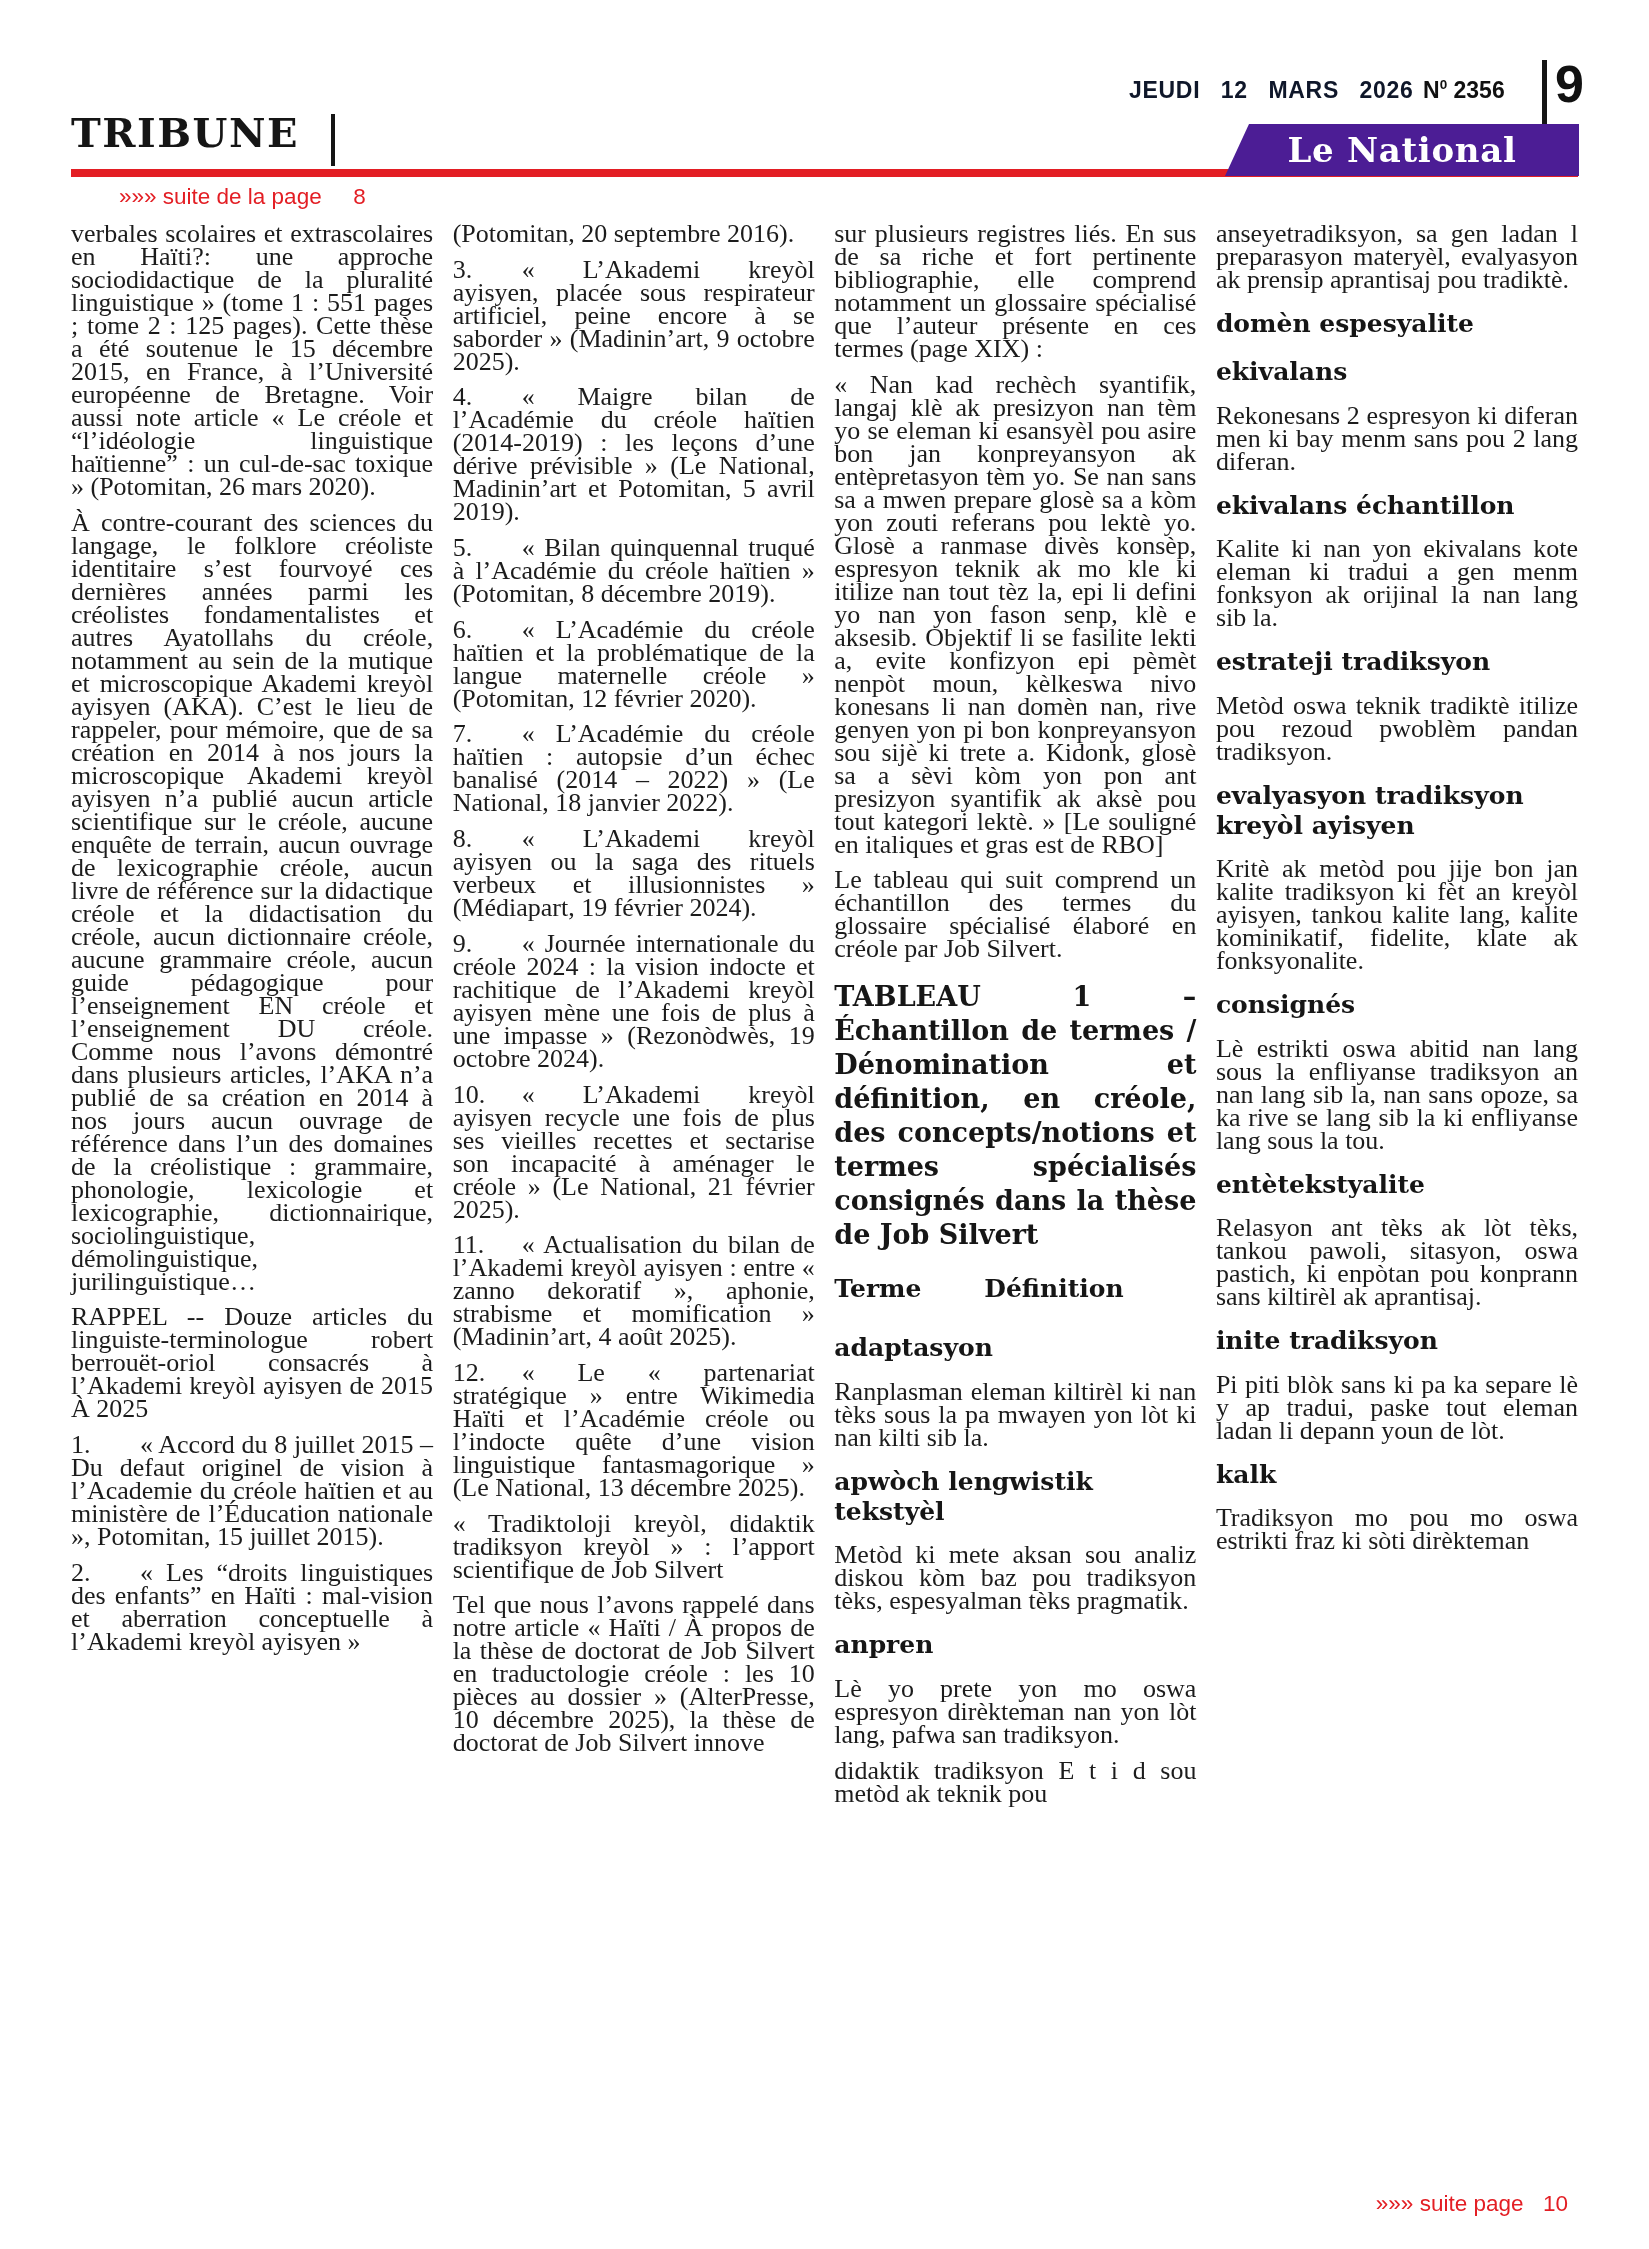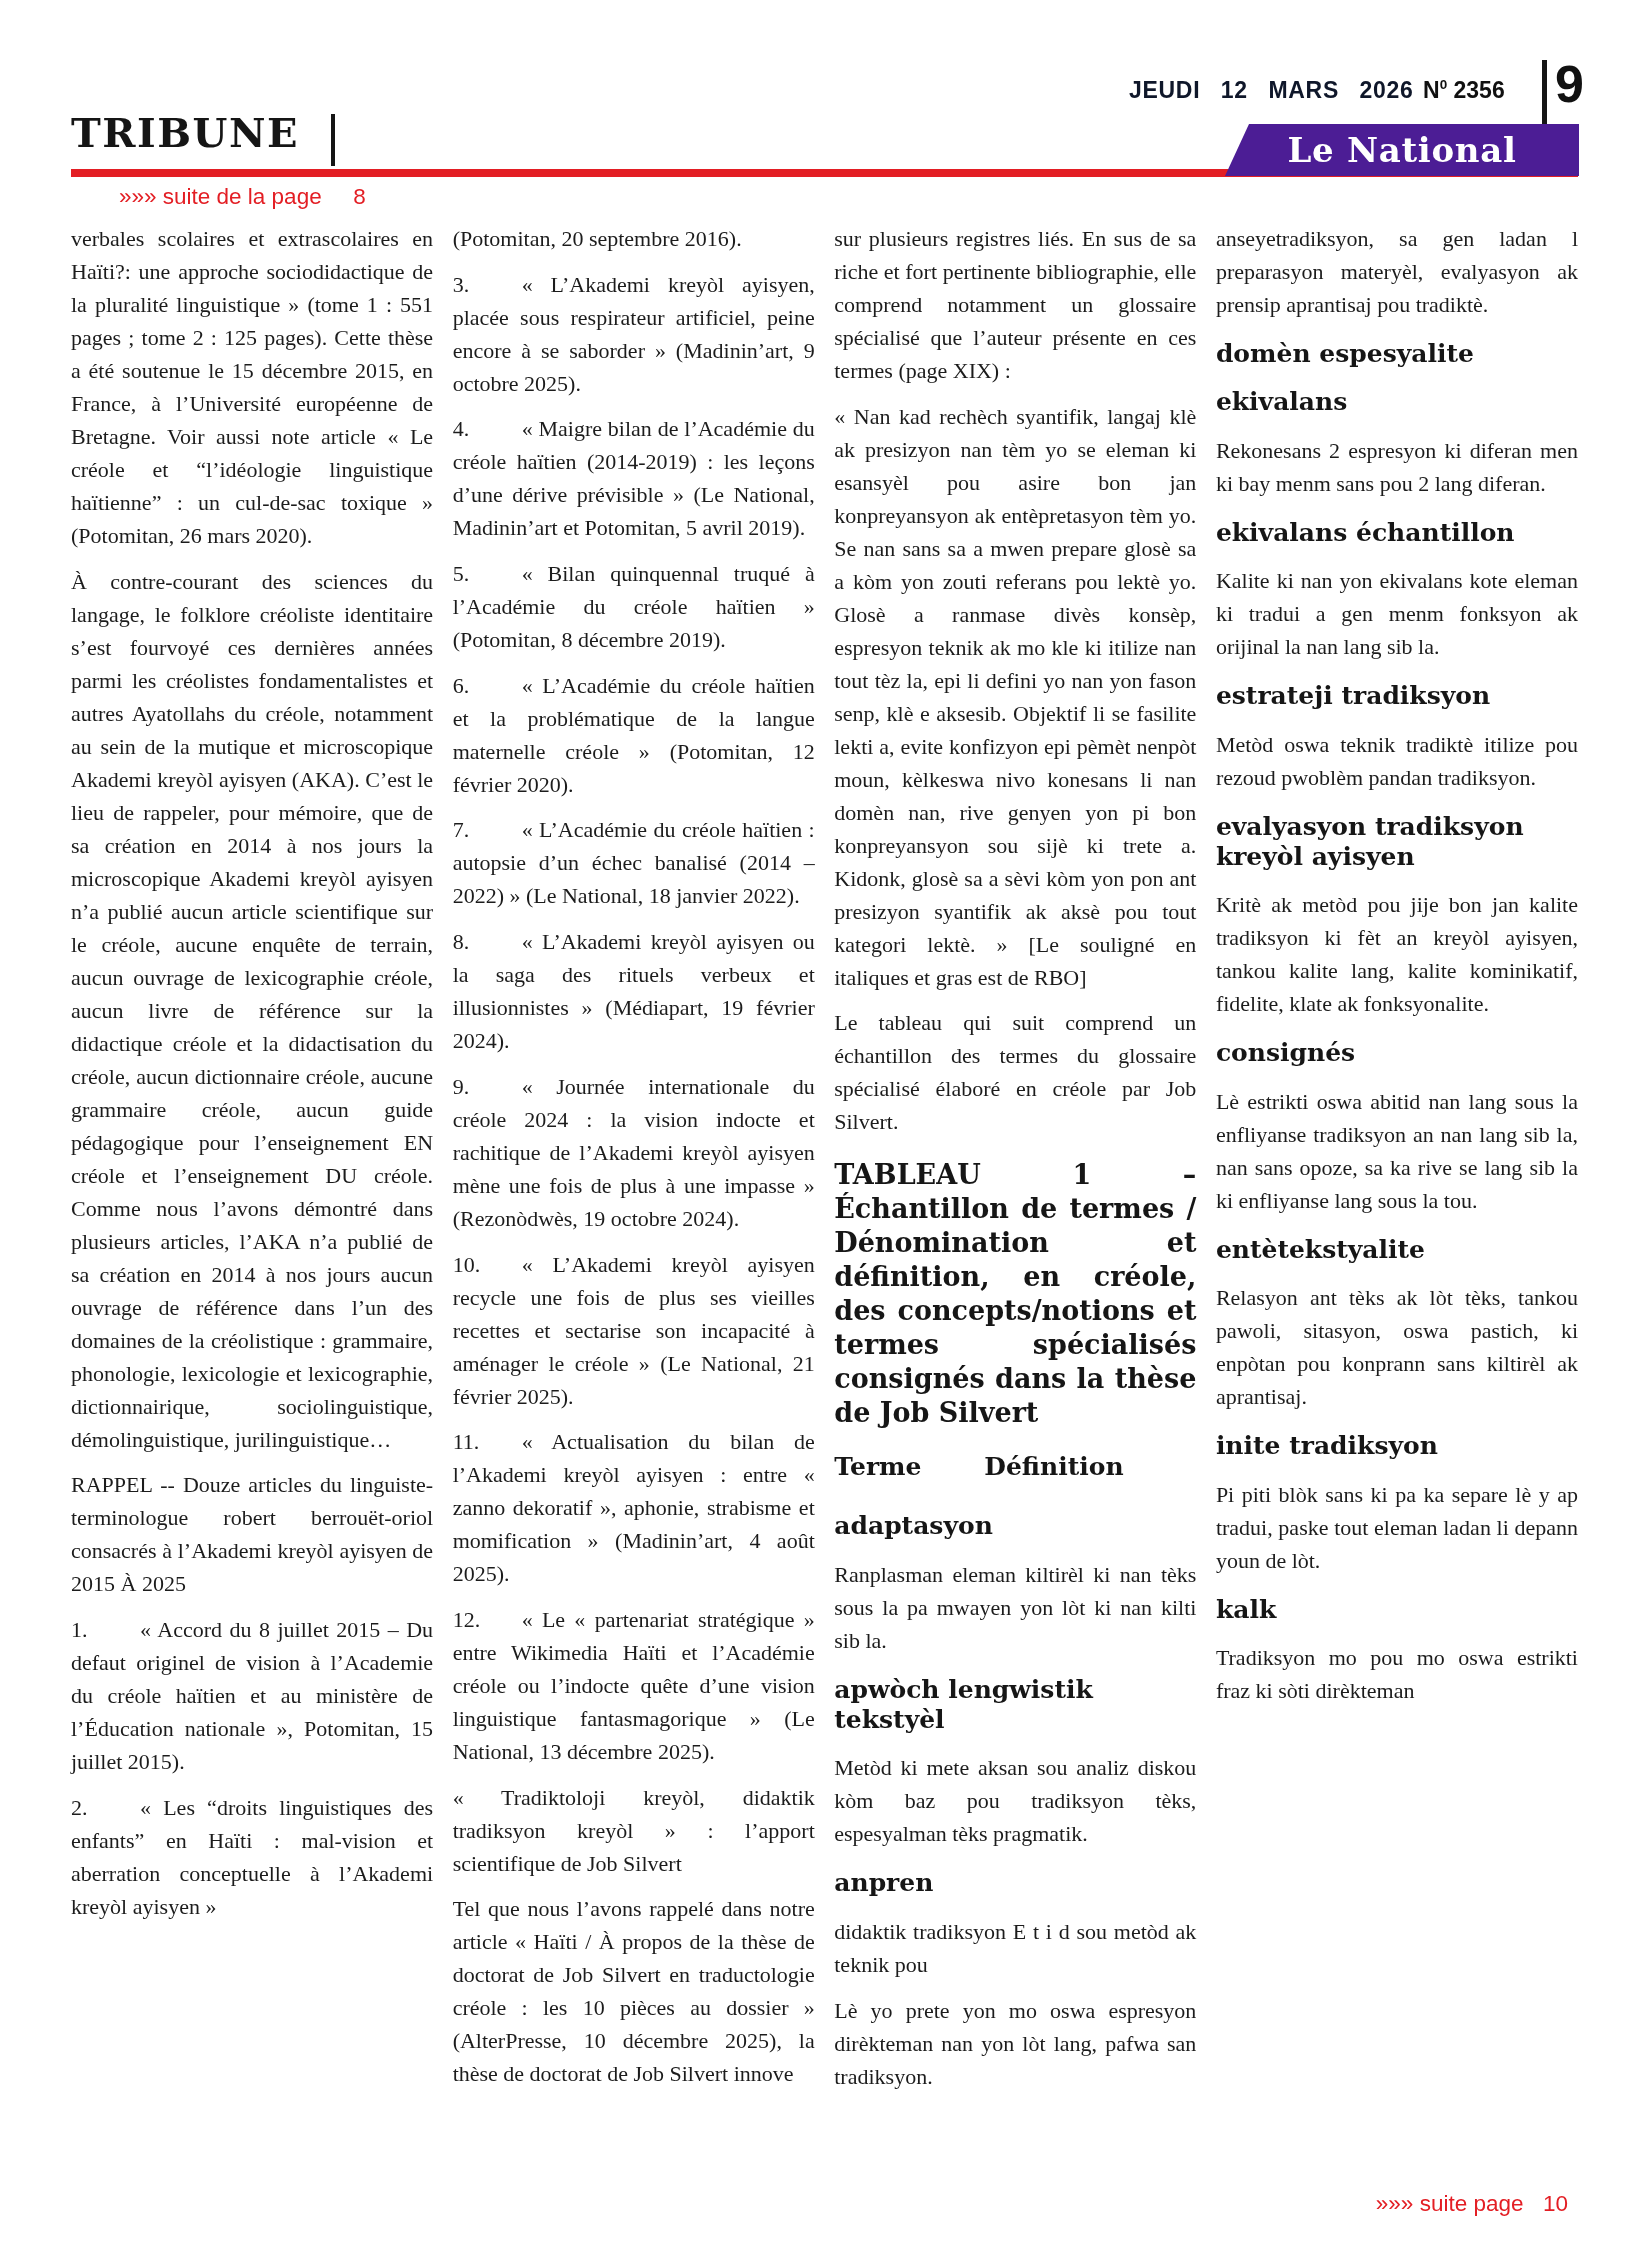--- a/index.html
+++ b/index.html
@@ -49,21 +49,21 @@
     font-family:"Liberation Sans", sans-serif;font-size:22.5px;
   }
   .suite-bottom .pg{margin-left:19.5px;}
   
   #columns{
     position:absolute;left:71px;top:222px;width:1507px;height:1980px;
     display:flex;gap:19.5px;
   }
   .column{flex:1 1 0;min-width:0;}
   .body-p{
-    font-size:22px;line-height:33px;text-align:justify;margin:0 0 12.7px;
+    font-size:26px;line-height:23px;text-align:justify;margin:0 0 12.7px;
     text-justify:inter-word;
   }
   .num{display:inline-block;min-width:69px;}
   .term{
     font-family:"DejaVu Serif", serif;font-weight:bold;font-size:25px;line-height:30px;
     margin:18px 0 16.5px;color:#161616;
   }
   .h-big{
     font-family:"DejaVu Serif", serif;font-weight:bold;font-size:27px;line-height:34px;
     margin:19.5px 0 22.5px;text-align:justify;color:#161616;
@@ -127,22 +127,22 @@
       <h2 class="h-big">TABLEAU 1 – Échantillon de termes / Dénomination et définition, en créole, des concepts/notions et termes spécialisés consignés dans la thèse de Job Silvert</h2>
       <div class="cols-head">
         <span class="th1">Terme</span>
         <span>Définition</span>
       </div>
       <h3 class="term">adaptasyon</h3>
       <p class="body-p">Ranplasman eleman kiltirèl ki nan tèks sous la pa mwayen yon lòt ki nan kilti sib la.</p>
       <h3 class="term">apwòch lengwistik tekstyèl</h3>
       <p class="body-p">Metòd ki mete aksan sou analiz diskou kòm baz pou tradiksyon tèks, espesyalman tèks pragmatik.</p>
       <h3 class="term">anpren</h3>
+      <p class="body-p">Lè yo prete yon mo oswa espresyon dirèkteman nan yon lòt lang, pafwa san tradiksyon.</p>
       <p class="body-p">didaktik tradiksyon E t i d sou metòd ak teknik pou</p>
-      <p class="body-p">Lè yo prete yon mo oswa espresyon dirèkteman nan yon lòt lang, pafwa san tradiksyon.</p>
     </div>
     <div class="column">
       <p class="body-p">anseyetradiksyon, sa gen ladan l preparasyon materyèl, evalyasyon ak prensip aprantisaj pou tradiktè.</p>
       <h3 class="term">domèn espesyalite</h3>
       <h3 class="term">ekivalans</h3>
       <p class="body-p">Rekonesans 2 espresyon ki diferan men ki bay menm sans pou 2 lang diferan.</p>
       <h3 class="term">ekivalans échantillon</h3>
       <p class="body-p">Kalite ki nan yon ekivalans kote eleman ki tradui a gen menm fonksyon ak orijinal la nan lang sib la.</p>
       <h3 class="term">estrateji tradiksyon</h3>
       <p class="body-p">Metòd oswa teknik tradiktè itilize pou rezoud pwoblèm pandan tradiksyon.</p>

